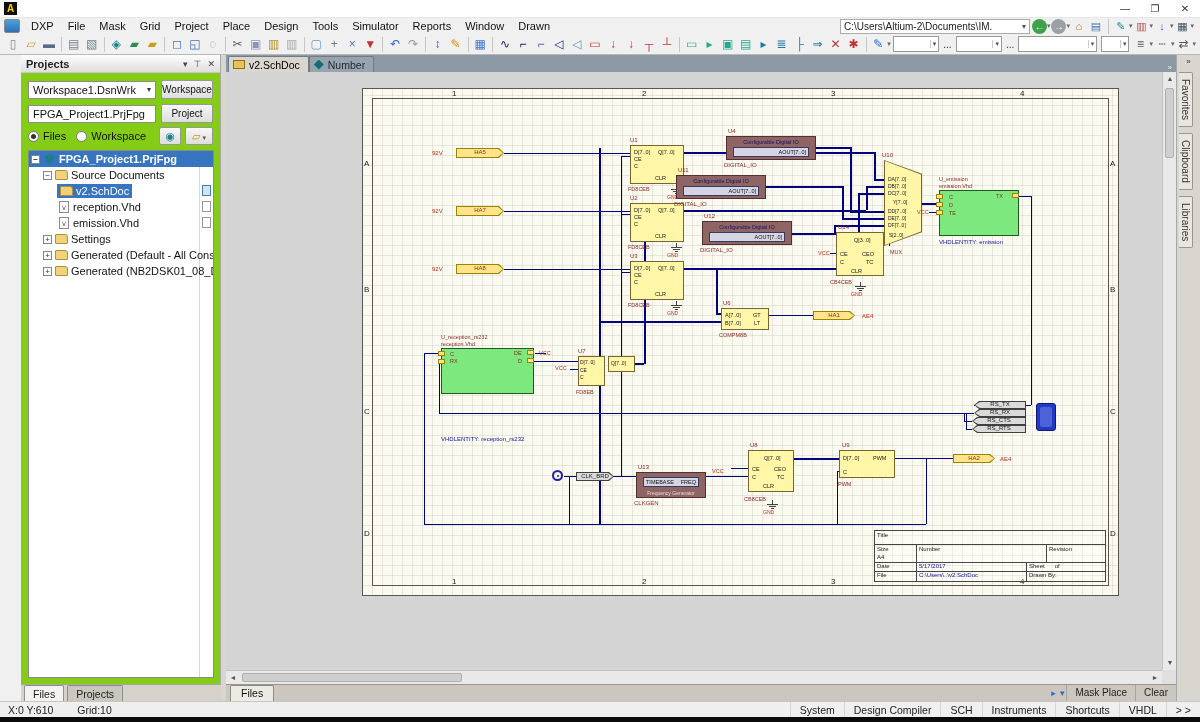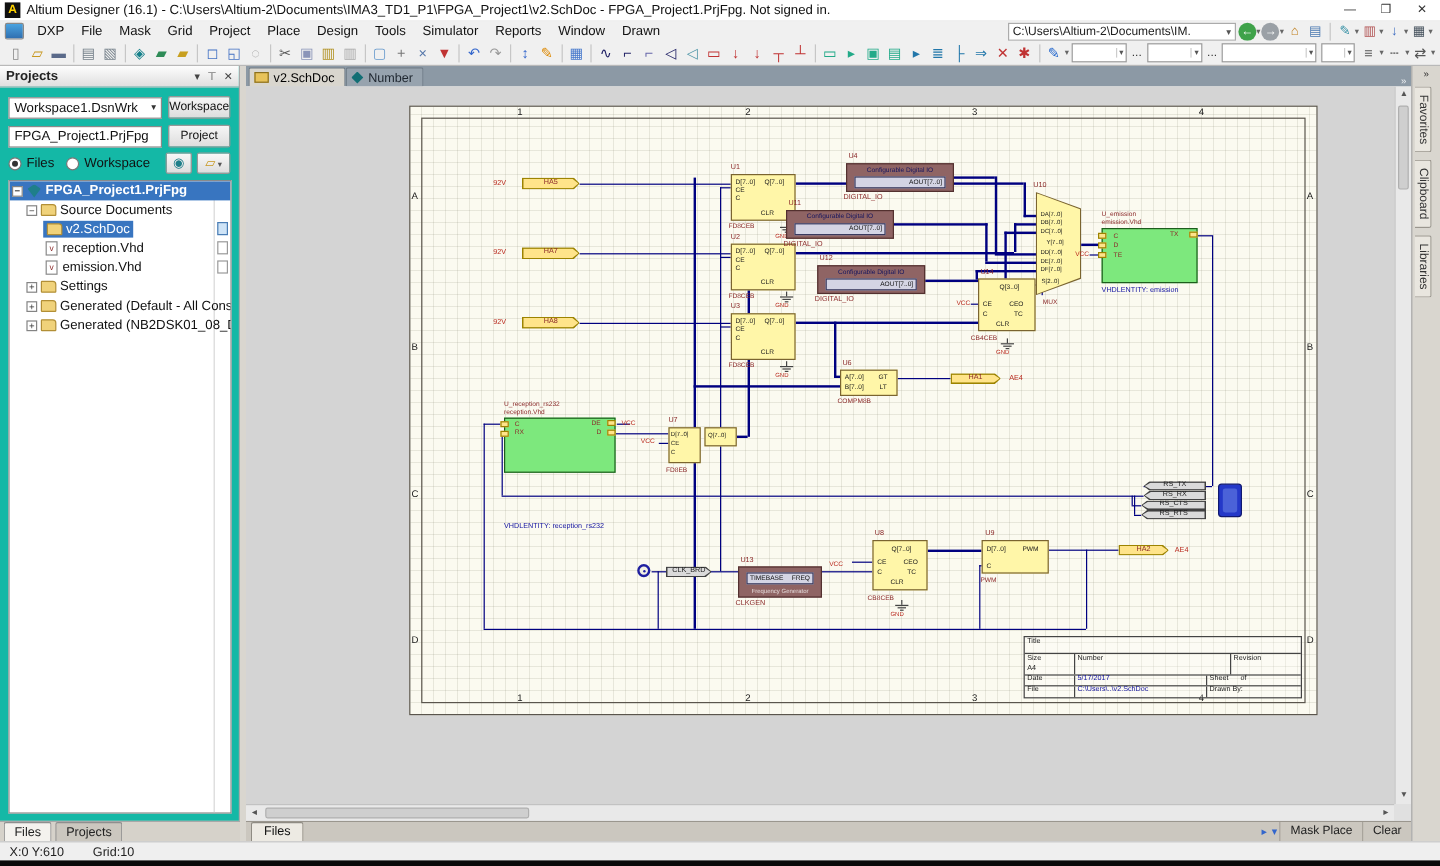--- a/index.html
+++ b/index.html
@@ -24,21 +24,21 @@
   
   #toolbar{position:absolute;left:0;top:34px;width:1200px;height:21px;background:#F0F0F0;border-bottom:1px solid #B9B9B9;display:flex;align-items:center;padding:0 4px;}
   .tbi{width:18px;height:18px;text-align:center;font-size:12px;line-height:18px;}
   .tbsep{width:1px;height:15px;background:#C6C6C6;margin:0 3px;}
   .tbcombo{height:16px;background:#FFF;border:1px solid #999;margin:0 2px;display:flex;align-items:center;}
   .tbcombo .dd{margin-left:auto;font-size:7px;color:#555;padding:0 2px;border-left:1px solid #CCC;}
   .tbdots{font-size:10px;color:#333;margin:0 2px;}
   
   #main{position:absolute;left:0;top:55px;width:1200px;height:646px;display:flex;}
   
-  #panel{width:200px;height:646px;background:#14b8a6;position:relative;border-right:1px solid #A8A8A8;}
+  #panel{width:200px;height:646px;background:#84cc16;position:relative;border-right:1px solid #A8A8A8;margin-left:21px;}
   #phead{height:18px;background:linear-gradient(#FDFDFD,#DFDFDF);border-bottom:1px solid #C8C8C8;display:flex;align-items:center;padding:0 5px;}
   #phead .ptitle{font-size:11px;font-weight:bold;color:#222;}
   #phead .picons{margin-left:auto;display:flex;gap:6px;align-items:center;}
   #phead .picons span{font-size:9px;color:#444;}
   .prow{position:absolute;left:0;width:200px;display:flex;align-items:center;}
   .pselect,.pinput{height:18px;background:#FFF;border:1px solid #8A8A8A;font-size:11px;color:#111;display:flex;align-items:center;padding:0 4px;width:128px;margin-left:7px;}
   .pselect .dd{margin-left:auto;font-size:8px;color:#333;}
   .pbtn{height:19px;width:52px;margin-left:5px;background:linear-gradient(#F6F6F6,#DDD);border:1px solid #979797;border-radius:2px;font-size:10px;color:#111;text-align:center;line-height:17px;}
   .radio{display:flex;align-items:center;margin-left:7px;font-size:11px;color:#111;}
   .rdot{width:11px;height:11px;border-radius:50%;border:1px solid #777;background:#FFF;margin-right:4px;position:relative;}
@@ -138,21 +138,20 @@
   #statusright span{padding:0 9px;border-left:1px solid #D5D5D5;line-height:16px;}
   #blackbar{position:absolute;left:0;top:717px;width:1200px;height:5px;background:#0A0A0A;}
 </style>
 </head>
 <body>
 
 <div id="root">
 
   <div id="titlebar">
     <div id="applogo">A</div>
-    <span>Altium Designer (16.1) - C:\Users\Altium-2\Documents\IMA3_TD1_P1\FPGA_Project1\v2.SchDoc - FPGA_Project1.PrjFpg. Not signed in.</span>
     <div id="wincontrols">
       <div class="winbtn">—</div>
       <div class="winbtn">❐</div>
       <div class="winbtn">✕</div>
     </div>
   </div>
 
   <div id="menubar">
     <div id="menuicon"></div>
     <div id="menus">
@@ -839,15 +838,24 @@
       <div class="chev">»</div>
       <div class="vtab">Favorites</div>
       <div class="vtab">Clipboard</div>
       <div class="vtab">Libraries</div>
     </div>
   </div>
 
   <div id="statusbar">
     <span class="coords">X:0 Y:610</span>
     <span class="grid">Grid:10</span>
+    <div id="statusright">
+        <span>System</span>
+        <span>Design Compiler</span>
+        <span>SCH</span>
+        <span>Instruments</span>
+        <span>Shortcuts</span>
+        <span>VHDL</span>
+        <span>&gt; &gt;</span>
+      </div>
   </div>
   <div id="blackbar"></div>
 </div>
 
 </body></html>

